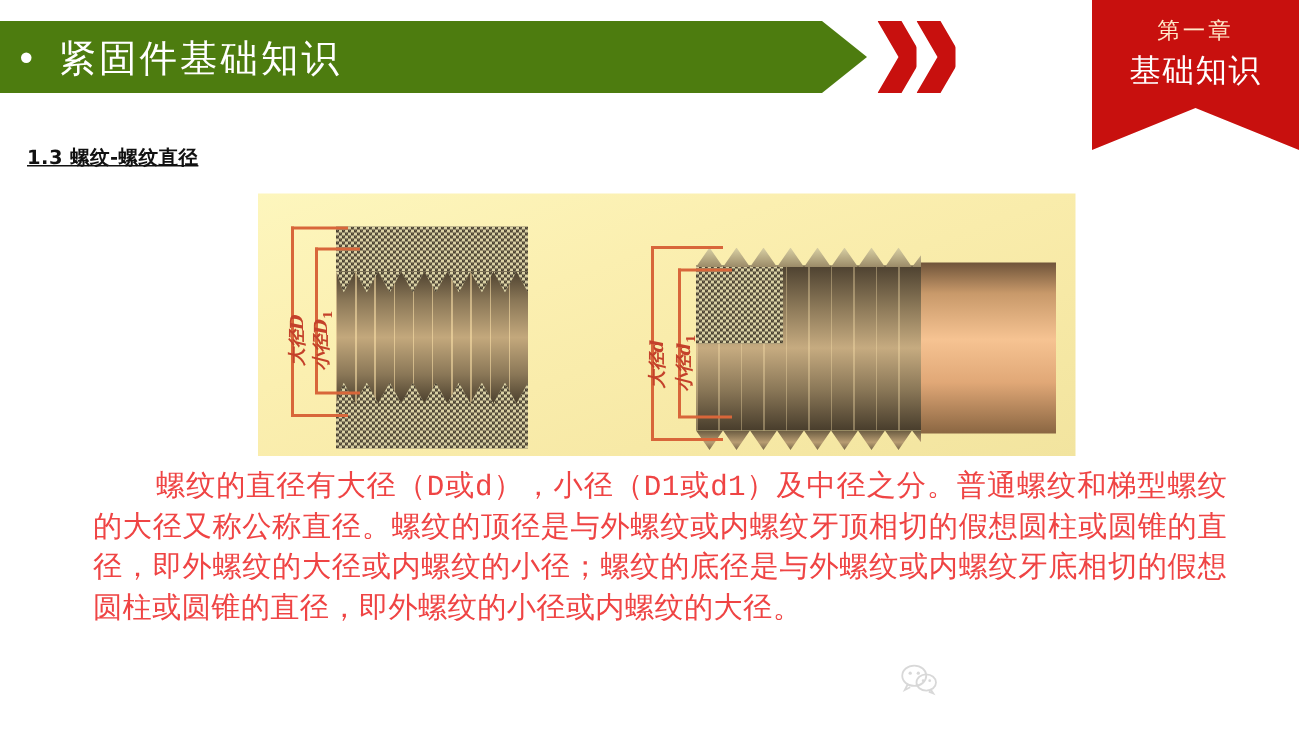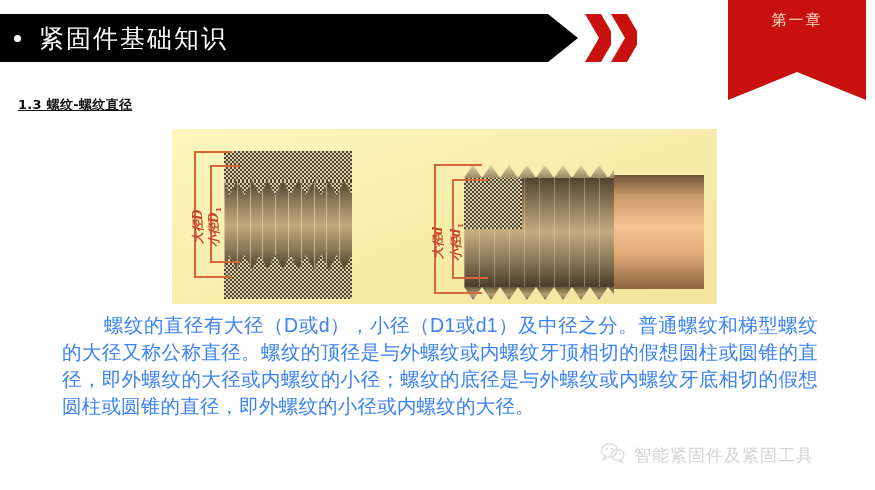--- a/index.html
+++ b/index.html
@@ -15,21 +15,21 @@
     font-family: "DejaVu Sans", "Liberation Sans", sans-serif;
   }
 
   
   .header-banner {
     position: absolute;
     left: 0;
     top: 14px;
     width: 578px;
     height: 48px;
-    background: #000000;
+    background: #4d7c0f;
     -webkit-clip-path: polygon(0 0, 548px 0, 578px 50%, 548px 100%, 0 100%);
     clip-path: polygon(0 0, 548px 0, 578px 50%, 548px 100%, 0 100%);
     display: flex;
     align-items: center;
   }
   .header-bullet {
     width: 7px;
     height: 7px;
     border-radius: 50%;
     background: #ffffff;
@@ -235,24 +235,24 @@
     font-family: "DejaVu Serif", "Liberation Serif", serif;
   }
   .dim-label sub { font-size: 8px; font-style: normal; }
 
   
   .body-text {
     position: absolute;
     left: 62px;
     top: 312px;
     width: 756px;
-    font-family: Liberation Sans, sans-serif;
+    font-family: Liberation Mono, monospace;
     font-size: 19.5px;
     line-height: 27px;
-    color: #3b82f6;
+    color: #ef4444;
     text-align: justify;
     text-indent: 42px;
     letter-spacing: 0.2px;
   }
 
   
   .watermark {
     position: absolute;
     left: 600px;
     top: 442px;
@@ -274,20 +274,21 @@
 
 <div class="header-banner">
   <span class="header-bullet"></span>
   <span class="header-title">紧固件基础知识</span>
 </div>
 <div class="chev chev-1"></div>
 <div class="chev chev-2"></div>
 
 <div class="chapter-badge">
   <div class="chapter-kicker">第一章</div>
+  <div class="chapter-name">基础知识</div>
 </div>
 
 <div class="section-subtitle">1.3 螺纹-螺纹直径</div>
 
 <div class="figure">
 
   <div class="nut">
     <div class="nut-body hatch"></div>
     <div class="nut-bore"></div>
     <div class="bore-lines"></div>
@@ -331,14 +332,13 @@
       <ellipse cx="9.5" cy="8.5" rx="8" ry="6.8" fill="none" stroke="#9a9a9a" stroke-width="1.2"></ellipse>
       <path d="M5 14.5 L3.2 18 L6.8 16.2" fill="none" stroke="#9a9a9a" stroke-width="1.2"></path>
       <circle cx="6.8" cy="6.8" r="1.1" fill="#9a9a9a"></circle>
       <circle cx="12.2" cy="6.8" r="1.1" fill="#9a9a9a"></circle>
       <ellipse cx="17.5" cy="13" rx="6.5" ry="5.4" fill="none" stroke="#9a9a9a" stroke-width="1.2"></ellipse>
       <path d="M20.5 17.6 L22.2 20.3 L19.2 19.1" fill="none" stroke="#9a9a9a" stroke-width="1.2"></path>
       <circle cx="15.4" cy="11.8" r="0.9" fill="#9a9a9a"></circle>
       <circle cx="19.8" cy="11.8" r="0.9" fill="#9a9a9a"></circle>
     </svg>
   </span>
-  <span class="watermark-text">智能紧固件及紧固工具</span>
 </div>
 
 </body></html>

